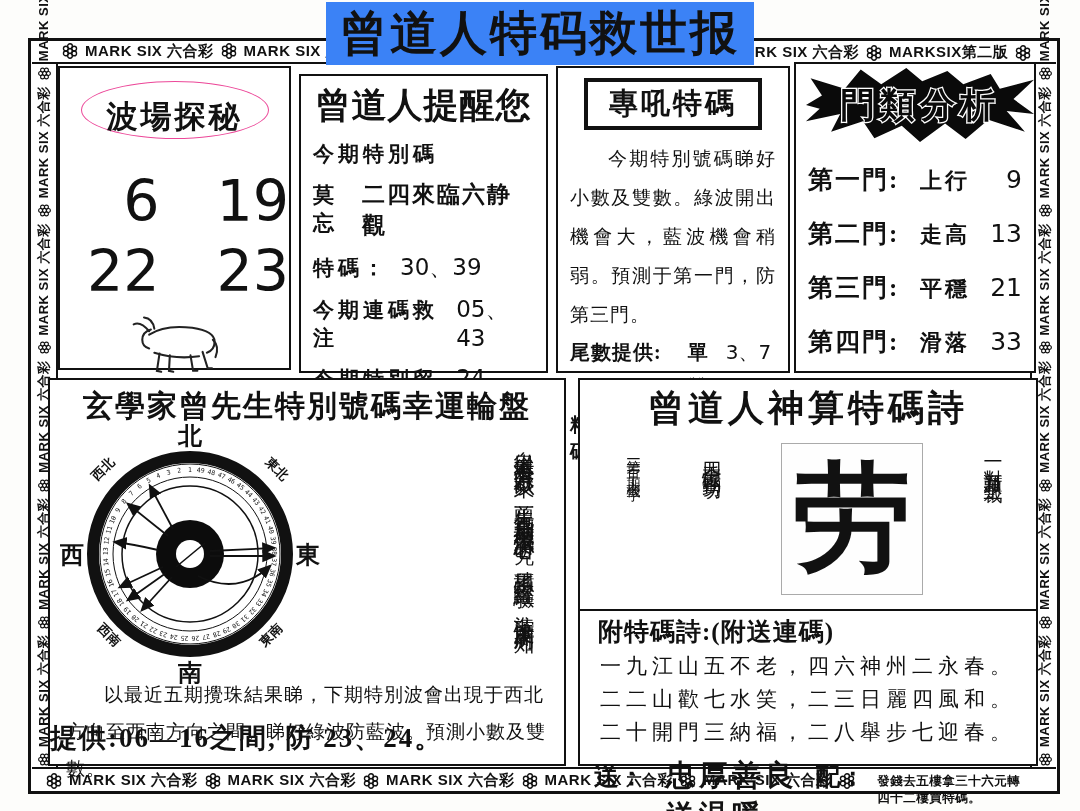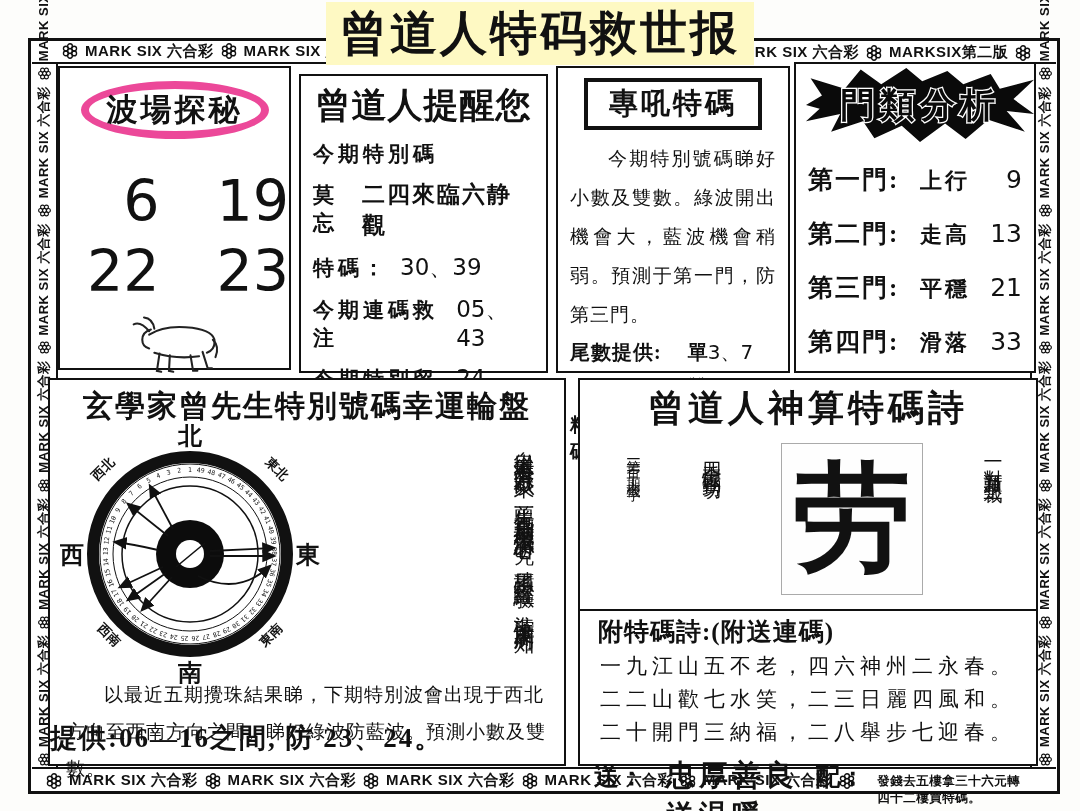--- a/index.html
+++ b/index.html
@@ -15,30 +15,30 @@
   #strip-bottom { left:32px; top:767px; width:1024px; height:25px; border-top:2px solid #111; padding-left:14px; }
   .bseg { font-family:"Liberation Sans", sans-serif; font-weight:bold; font-size:15px; letter-spacing:0.5px; }
   .vwrap { position:absolute; width:27px; top:64px; height:703px; }
   #strip-left { left:31px; border-right:2px solid #111; }
   #strip-right { left:1030px; border-left:2px solid #111; }
   .vinner { position:absolute; left:50%; top:50%; width:700px; height:26px; transform:translate(-50%,-50%) rotate(-90deg); display:flex; align-items:center; justify-content:space-around; gap:6px; white-space:nowrap; }
   .vinner .bseg { font-size:13px; }
 
   
   #main-title { position:absolute; left:50%; top:2px; transform:translateX(-50%); z-index:6;
-    background:#fef9c3; padding:0 14px; font-family:"Liberation Sans", sans-serif;
+    background:#3b82f6; padding:0 14px; font-family:"Liberation Sans", sans-serif;
     font-size:47px; font-weight:900; letter-spacing:3px; }
 
   
   .box { position:absolute; border:2px solid #111; background:#fff; }
 
   
   #box-wave { left:58px; top:66px; width:233px; height:304px; }
-  .oval { margin:13px auto 0; width:188px; height:58px; border:8px solid #ec4899; border-radius:50%;
-    display:flex; align-items:flex-start; justify-content:center; }
+  .oval { margin:13px auto 0; width:188px; height:58px; border:1px solid #ec4899; border-radius:50%;
+    display:flex; align-items:flex-end; justify-content:center; }
   .oval span { font-size:31px; font-weight:700; letter-spacing:3px; }
   .bignums { text-align:right; font-family:"DejaVu Sans", sans-serif; font-size:57px; white-space:pre; line-height:1.2; }
   #wave-r1 { margin-top:28px; }
   #wave-r2 { margin-top:2px; }
   .ox-wrap { text-align:center; margin-top:8px; }
 
   
   #box-remind { left:299px; top:74px; width:249px; height:299px; padding:6px 12px 0 12px; }
   #box-remind h2 { text-align:center; font-family:"Liberation Sans", sans-serif; font-size:35px; font-weight:900; letter-spacing:1px; }
   .rrow { display:flex; align-items:baseline; margin-top:11px; }
@@ -50,21 +50,21 @@
   .zodiac { margin-left:auto; display:flex; gap:26px; align-items:center; margin-right:2px; }
 
   
   #box-special { left:556px; top:66px; width:234px; height:307px; padding:10px 12px 0 12px; }
   .tbox { margin:0 auto; width:178px; border:4px solid #111; padding:2px 0; text-align:center; }
   .tbox span { font-size:29px; font-weight:900; font-family:"Liberation Sans", sans-serif; letter-spacing:3px; }
   #box-special p { margin-top:10px; font-size:19px; line-height:2.05; text-indent:2em; letter-spacing:1px; text-align:justify; }
   .tailrow { display:flex; align-items:baseline; margin-top:4px; }
   .tlabel { font-size:20px; font-weight:bold; letter-spacing:1px; }
   .tmid { font-size:20px; font-weight:bold; margin-left:26px; }
-  .tnum { font-family:"DejaVu Sans", sans-serif; font-size:20px; }
+  .tnum { font-family:"DejaVu Sans", sans-serif; font-size:20px; margin-left:18px; }
   .selrow { display:flex; align-items:baseline; margin-top:10px; }
   .selnum { font-family:"DejaVu Sans", sans-serif; font-size:20px; margin-left:12px; letter-spacing:1px; }
 
   
   #box-gates { left:794px; top:62px; width:242px; height:311px; padding:4px 10px 0 10px; }
   .burst { position:relative; width:228px; height:74px; margin:0 auto; }
   .burst-bg { position:absolute; inset:0; background:#0a0a0a;
     clip-path:polygon(0% 50%, 7% 37%, 2% 14%, 17% 28%, 24% 2%, 33% 22%, 44% 0%, 51% 18%, 62% 4%, 69% 22%, 81% 8%, 85% 28%, 100% 16%, 91% 42%, 100% 62%, 88% 58%, 96% 86%, 80% 70%, 70% 96%, 61% 75%, 50% 100%, 42% 78%, 30% 95%, 25% 72%, 11% 86%, 15% 62%, 0% 72%, 6% 55%); }
   .burst-label { position:absolute; inset:0; display:flex; align-items:center; justify-content:center;
     font-family:"Liberation Sans", sans-serif; font-size:35px; font-weight:900; letter-spacing:5px;

